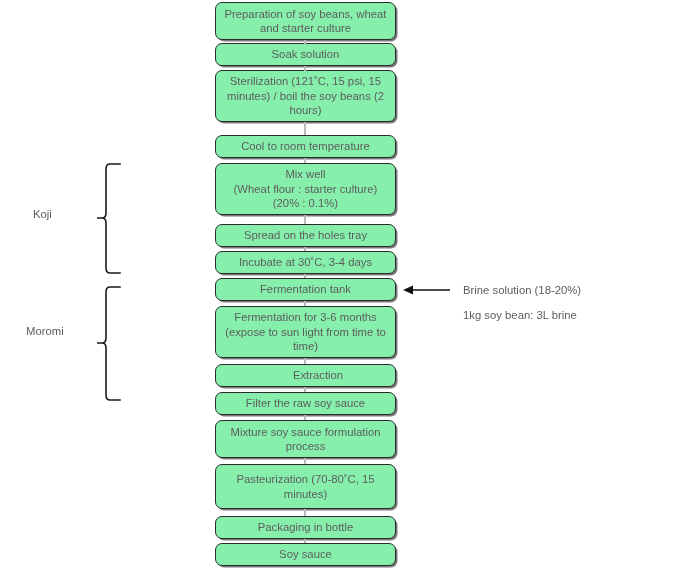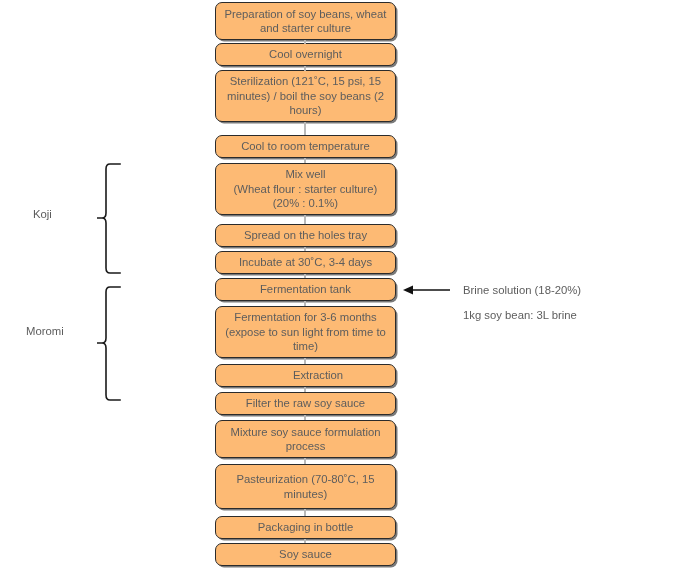--- a/index.html
+++ b/index.html
@@ -25,21 +25,21 @@
   }
 
   
   .flow-box {
     position: absolute;
     left: 215px;
     width: 181px;
     box-sizing: border-box;
     border: 1.2px solid #2b2b2b;
     border-radius: 7px;
-    background: #fdba74;
+    background: #86efac;
     box-shadow: 2px 2px 0 -0.5px #7a7a7a;
     display: flex;
     align-items: center;
     justify-content: center;
     text-align: center;
     font-size: 11.3px;
     line-height: 14.5px;
     color: #5d5d5d;
     padding: 2px 6px;
     white-space: pre-line;
@@ -78,21 +78,21 @@
     padding-left: 8px;
   }
 </style>
 </head>
 <body>
 
 <div id="flowchart-canvas">
 
   <div class="flow-box" style="top:2px;height:38px;">Preparation of soy beans, wheat
 and starter culture</div>
-  <div class="flow-box" style="top:43px;height:23px;">Cool overnight</div>
+  <div class="flow-box" style="top:43px;height:23px;">Soak solution</div>
   <div class="flow-box" style="top:70px;height:52px;">Sterilization (121˚C, 15 psi, 15
 minutes) / boil the soy beans (2
 hours)</div>
   <div class="flow-box" style="top:135px;height:23px;">Cool to room temperature</div>
   <div class="flow-box" style="top:163px;height:52px;">Mix well
 (Wheat flour : starter culture)
 (20% : 0.1%)</div>
   <div class="flow-box" style="top:224px;height:23px;">Spread on the holes tray</div>
   <div class="flow-box" style="top:251px;height:23px;">Incubate at 30˚C, 3-4 days</div>
   <div class="flow-box" style="top:278px;height:23px;">Fermentation tank</div>

